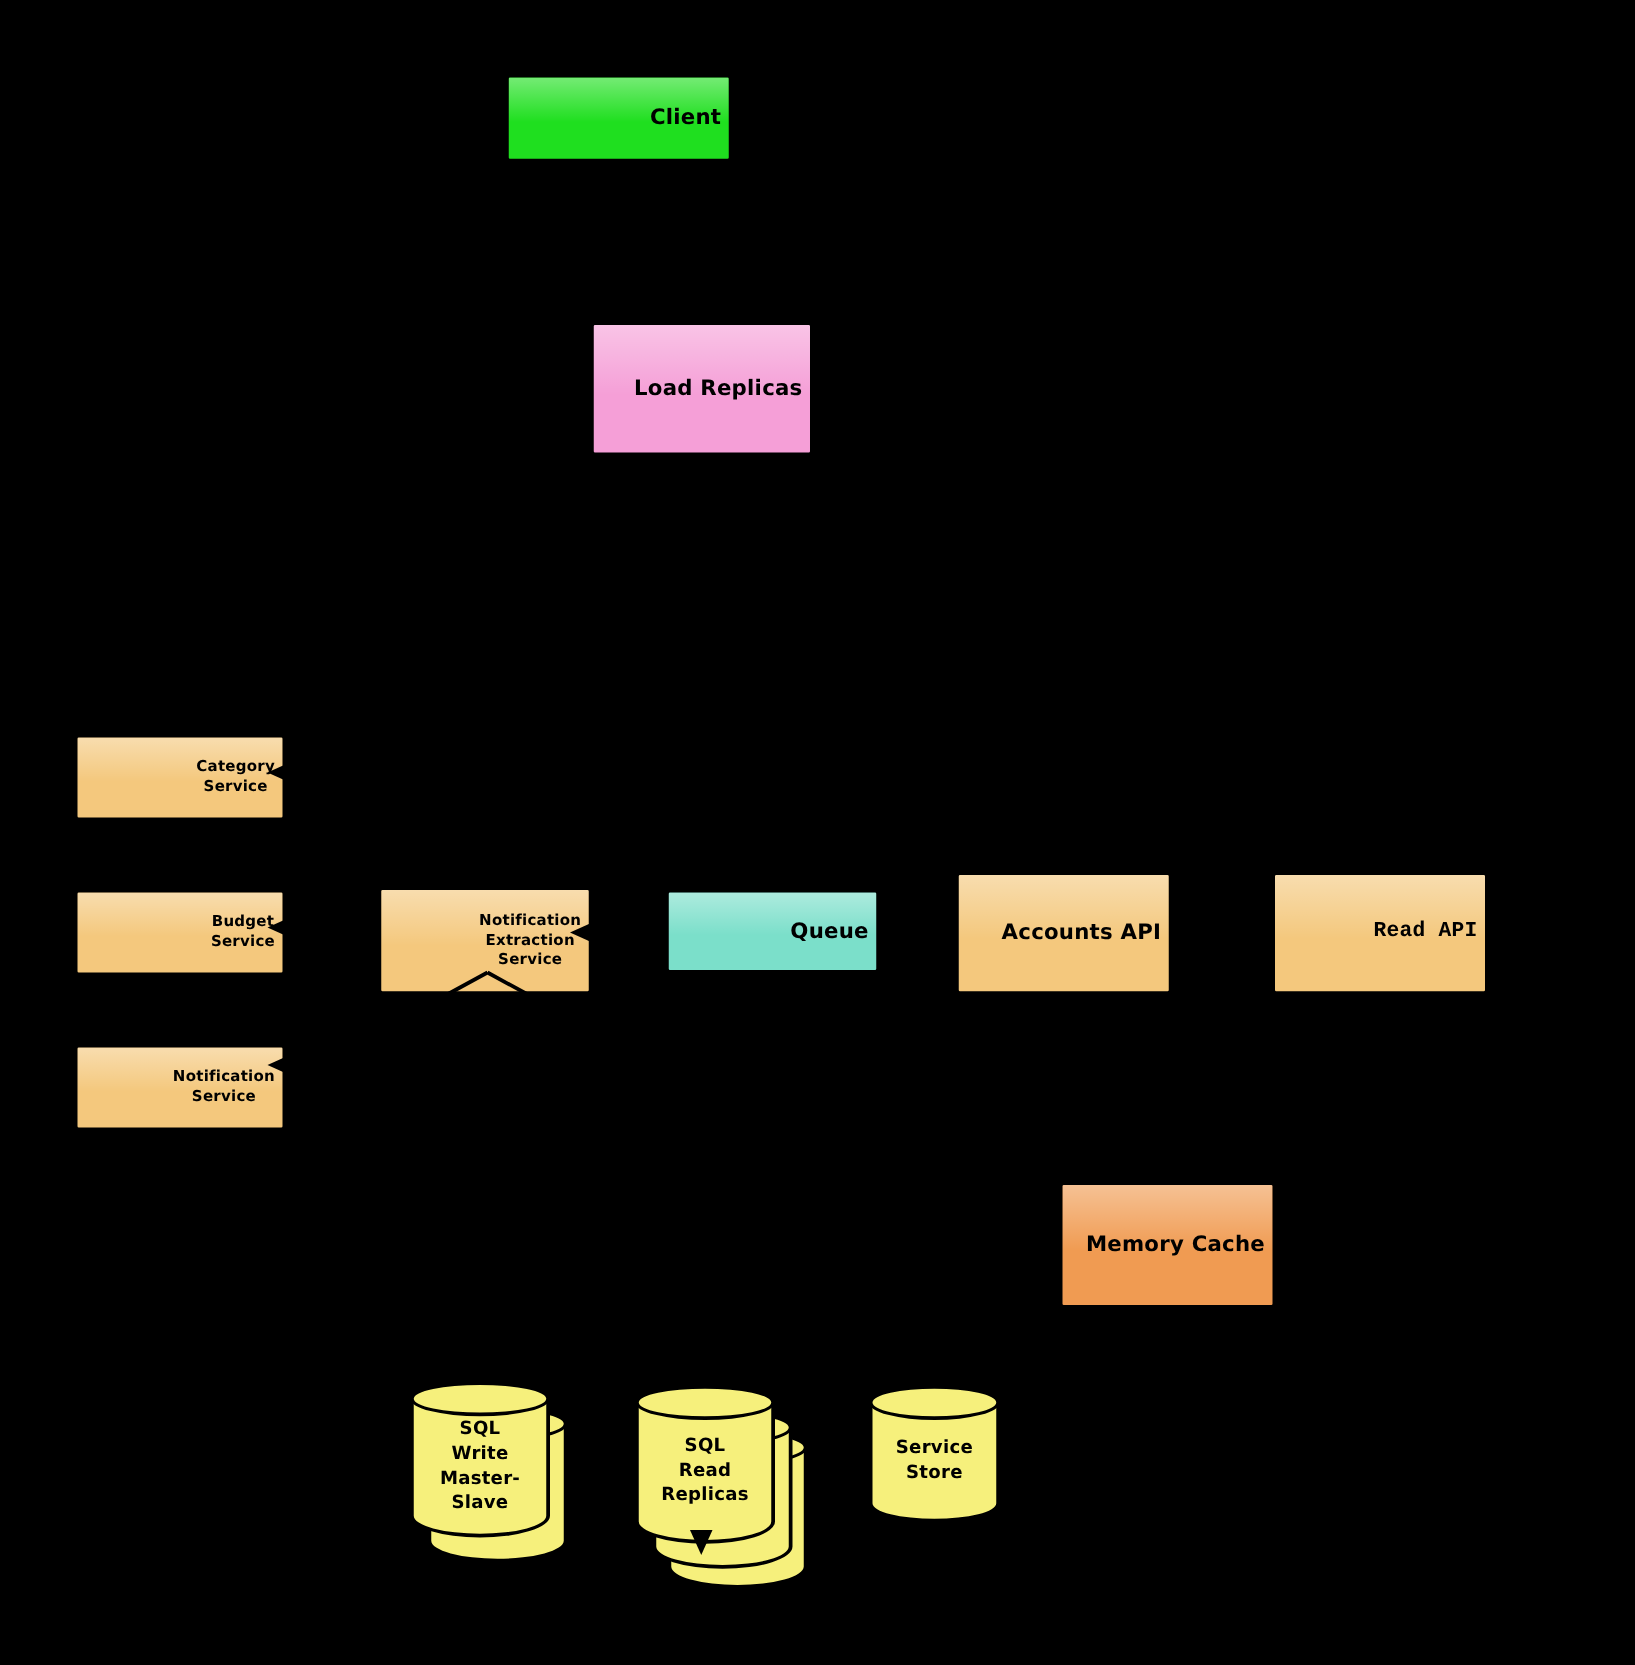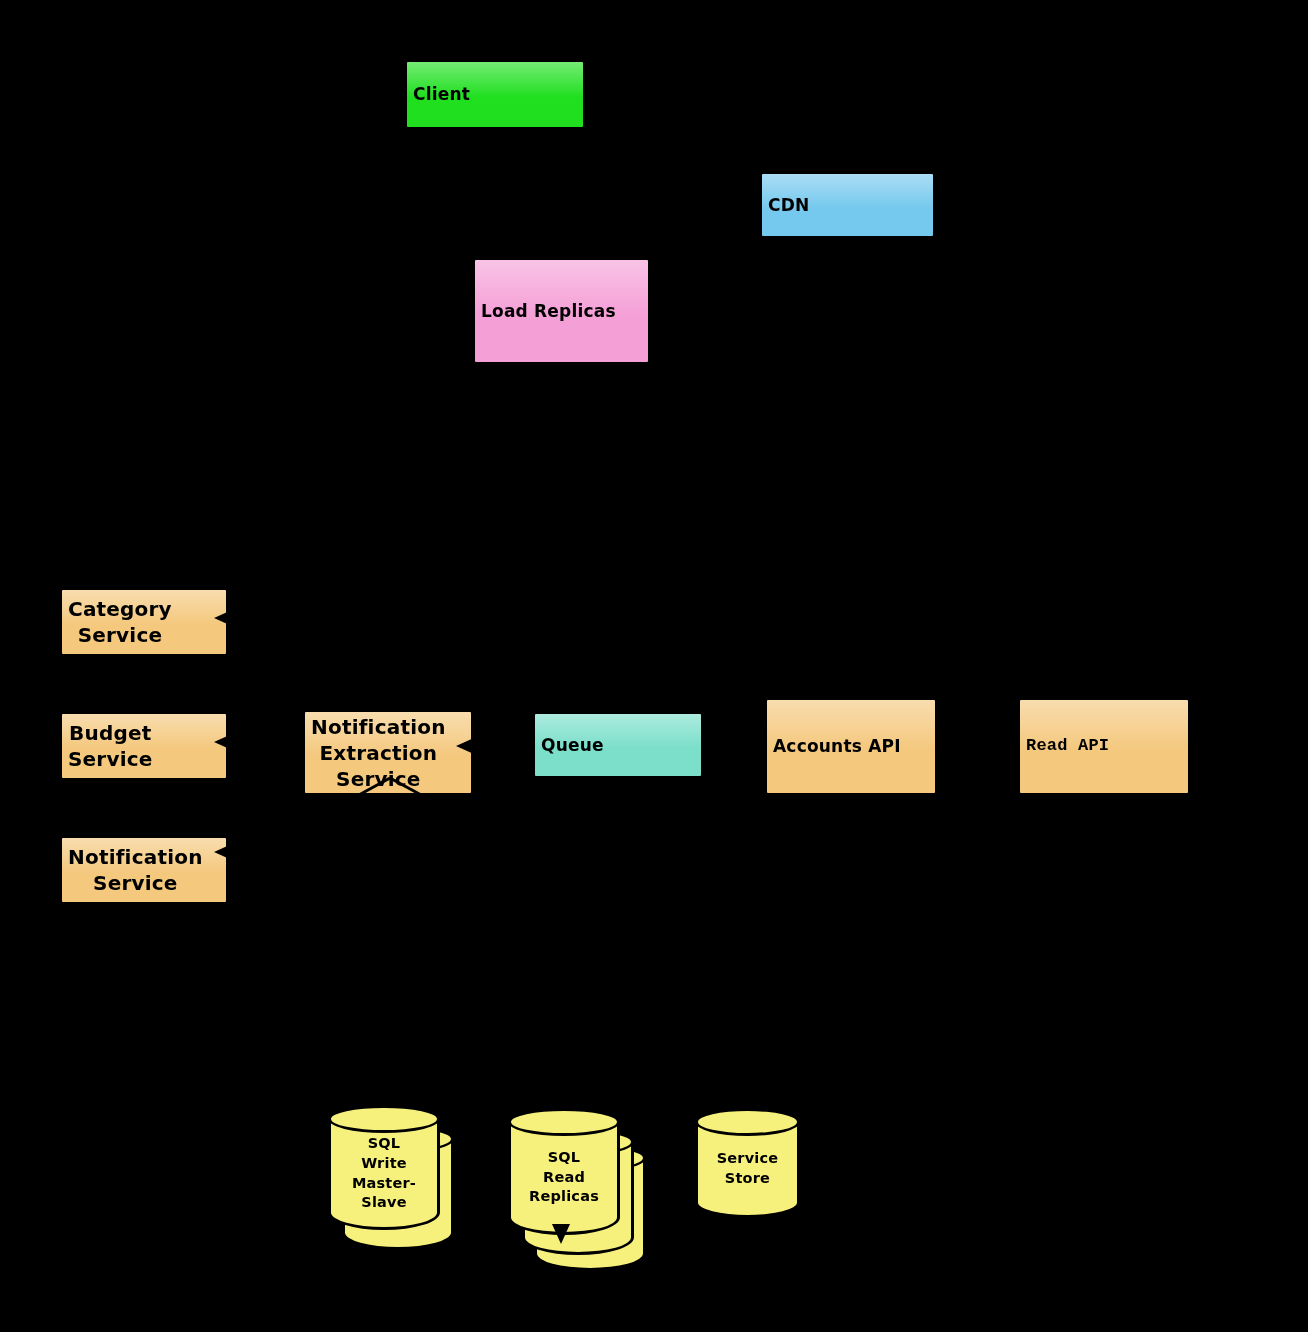--- a/index.html
+++ b/index.html
@@ -16,21 +16,21 @@
     font-family: "DejaVu Sans", "Liberation Sans", sans-serif;
   }
   .card {
     position: absolute;
     box-sizing: border-box;
     border: 2px solid #000;
     border-radius: 3px;
     background: linear-gradient(180deg, rgba(255,255,255,.38), rgba(255,255,255,0) 55%), var(--c, #ccc);
     display: flex;
     align-items: center;
-    justify-content: flex-start;
+    justify-content: flex-end;
   }
   .stack3::before, .stack3::after, .stack2::before {
     content: '';
     position: absolute;
     background: var(--c, #ccc);
     border: 2px solid #000;
     border-radius: 3px;
     box-sizing: border-box;
   }
   .stack3::before, .stack2::before {
@@ -44,21 +44,21 @@
   .label {
     white-space: pre-line;
     text-align: center;
     font-weight: bold;
     color: #000;
     font-size: 17px;
     line-height: 1.3;
     letter-spacing: .2px;
     padding: 0 6px;
   }
-  .label.sm { font-size: 20px; }
+  .label.sm { font-size: 12px; }
 
   
   .cyl-group { position: absolute; }
   .cyl {
     position: absolute;
     left: 0; top: 0;
     width: 100%; height: 100%;
     box-sizing: border-box;
     background: var(--c, #ee6);
     border: 3px solid #000;
@@ -112,23 +112,20 @@
 </head>
 <body>
 
 <div id="canvas" style="--c: #000000;">
 
   <div class="card" style="left: 405px; top: 60px; width: 180px; height: 69px; --c: #1fdf1f;">
     <span class="label">Client</span>
   </div>
 
 
-  <div class="card" style="left: 760px; top: 172px; width: 175px; height: 66px; --c: #76c9ee;">
-    <span class="label">CDN</span>
-  </div>
 
   <div class="card stack3" style="left: 473px; top: 258px; width: 177px; height: 106px; --c: #f59fd7;">
     <span class="label">Load Replicas</span>
   </div>
 
 
   <div class="card stack3" style="left: 60px; top: 588px; width: 168px; height: 68px; --c: #f4c87d;">
     <span class="label sm">Category
 Service</span>
   </div>
@@ -154,20 +151,23 @@
   </div>
 
   <div class="card stack3" style="left: 765px; top: 698px; width: 172px; height: 97px; --c: #f4c87d;">
     <span class="label">Accounts API</span>
   </div>
 
   <div class="card stack3" style="left: 1018px; top: 698px; width: 172px; height: 97px; font-family: Liberation Mono, monospace; --c: #f4c87d;">
     <span class="label">Read API</span>
   </div>
 
+  <div class="card stack3" style="left: 848px; top: 946px; width: 172px; height: 100px; --c: #f09b52;">
+    <span class="label">Memory Cache</span>
+  </div>
 
   <div class="cyl-group" style="left: 328px; top: 1105px; width: 112px; height: 125px; --c: #f6f07c;">
     <div class="cyl b1">
       <div class="rim"></div>
     </div>
     <div class="cyl front">
       <div class="rim"></div>
       <span class="label">SQL
 Write
 Master-

